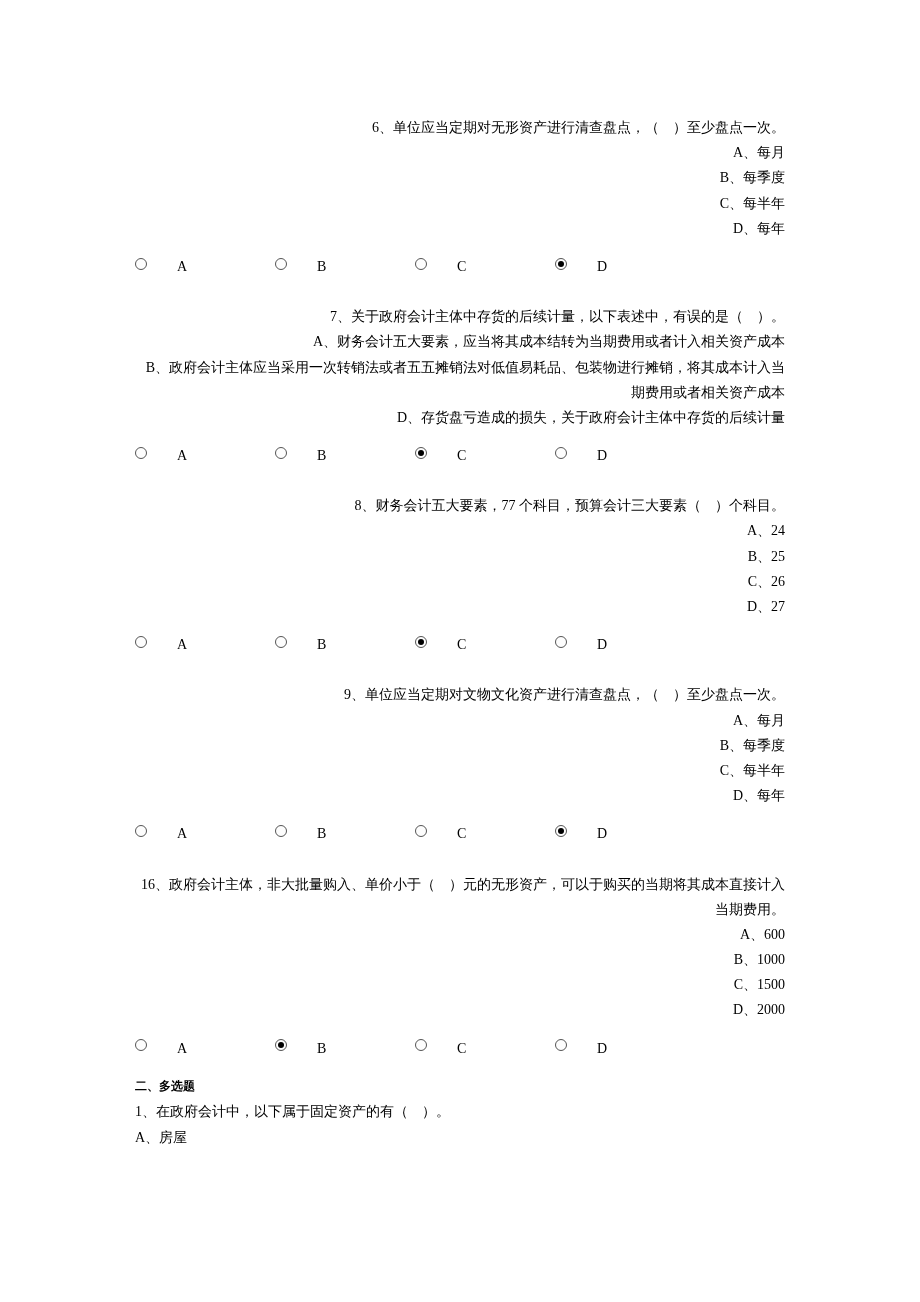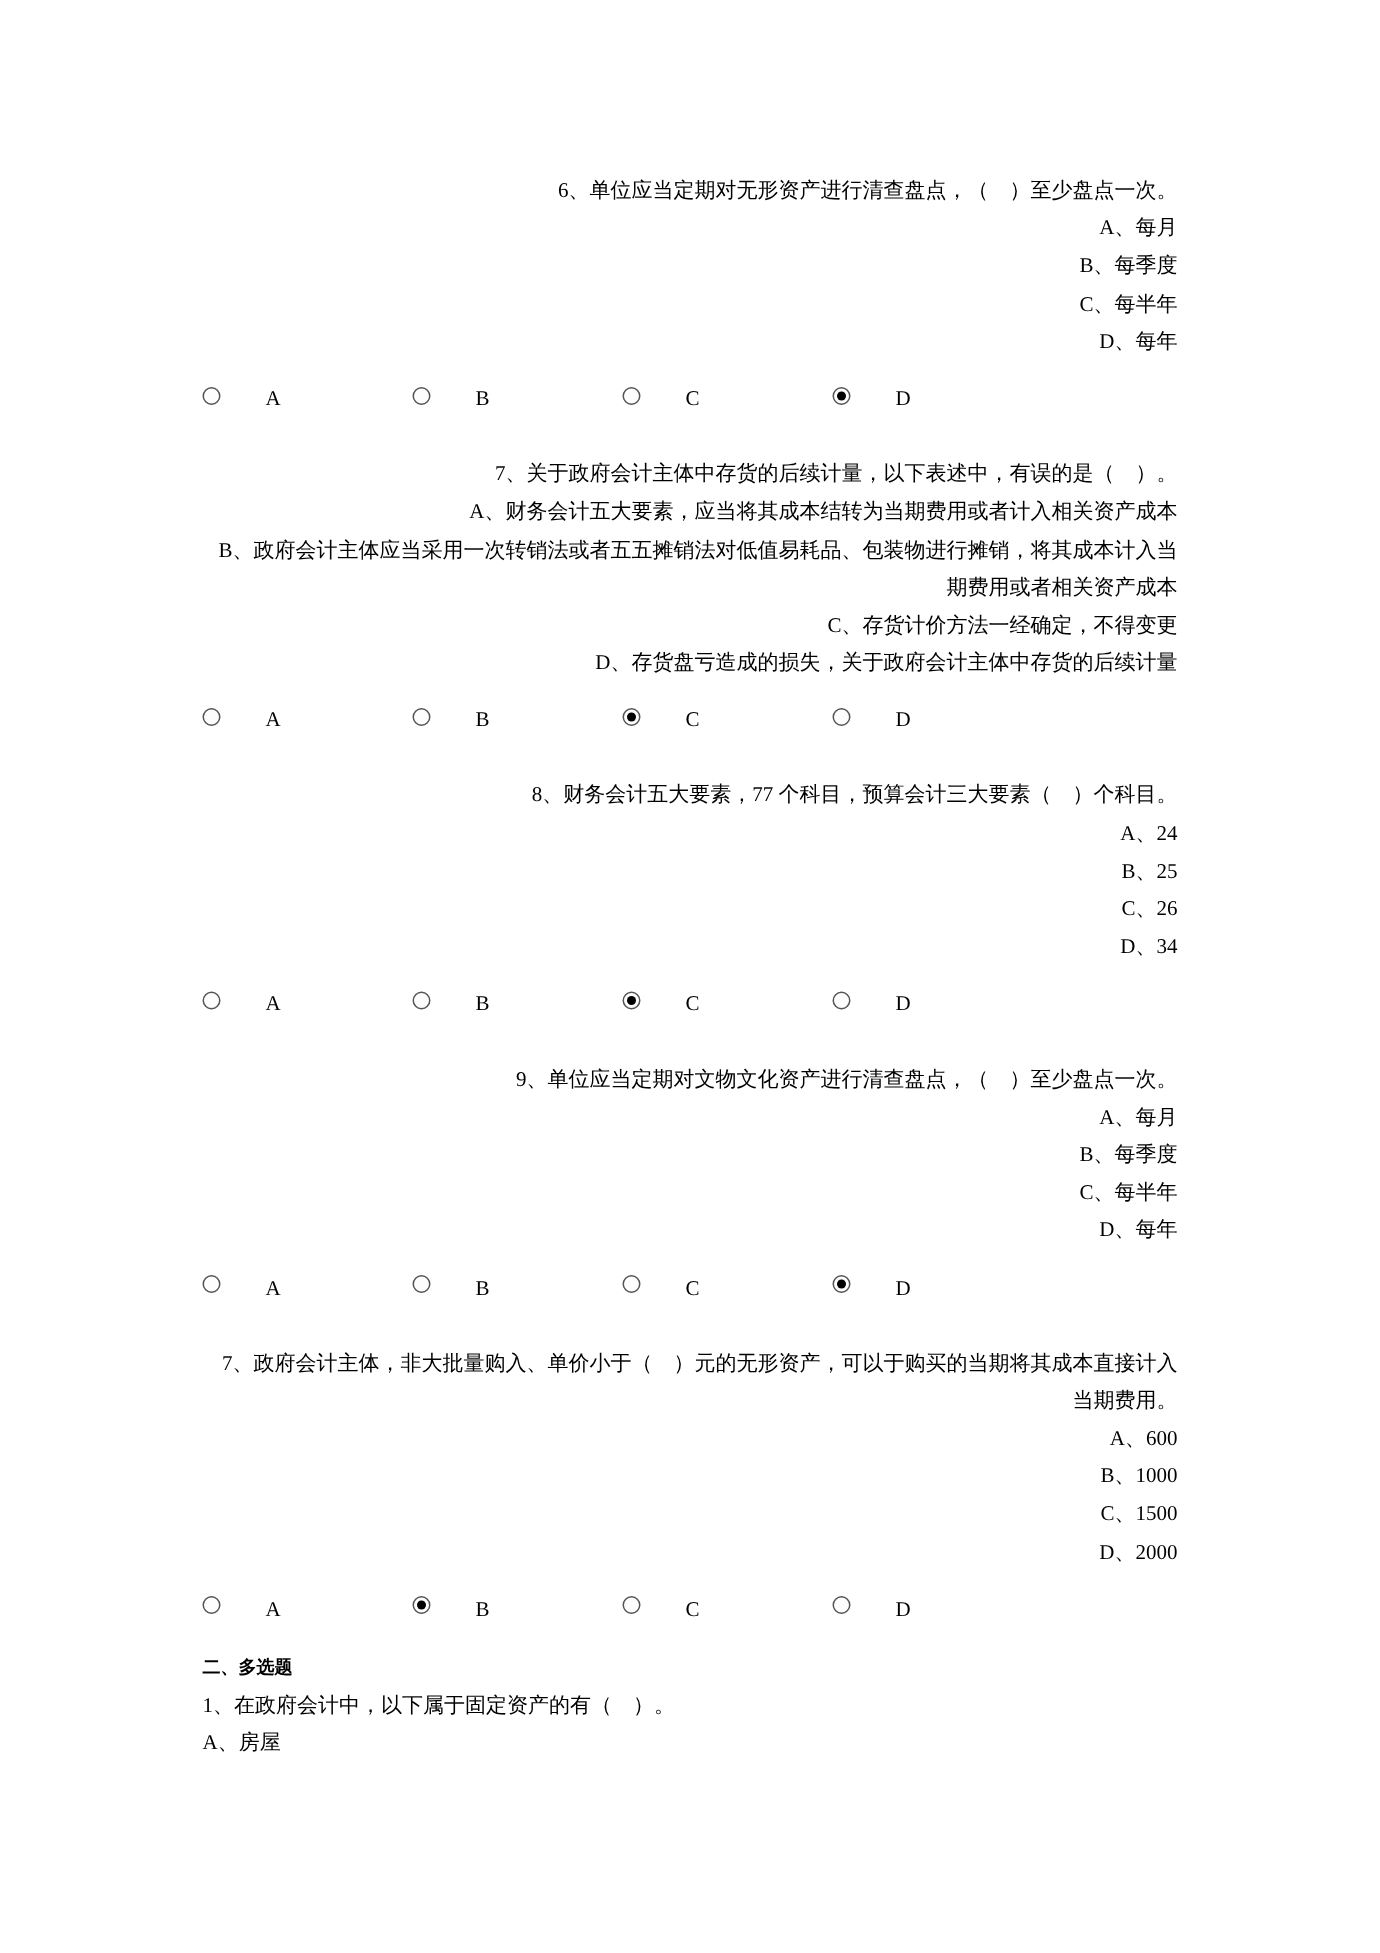--- a/index.html
+++ b/index.html
@@ -89,21 +89,20 @@
         <span class="radio selected"></span>
         <span class="opt-label">D</span>
       </div>
   </div>
 </div>
 
 <div class="question-block">
   <div class="q-text">7、关于政府会计主体中存货的后续计量，以下表述中，有误的是（    ）。</div>
   <div class="q-text">A、财务会计五大要素，应当将其成本结转为当期费用或者计入相关资产成本</div>
   <div class="q-text">B、政府会计主体应当采用一次转销法或者五五摊销法对低值易耗品、包装物进行摊销，将其成本计入当期费用或者相关资产成本</div>
-  <div class="q-text">C、存货计价方法一经确定，不得变更</div>
   <div class="q-text">D、存货盘亏造成的损失，关于政府会计主体中存货的后续计量</div>
   <div class="opts">
     <div class="opt">
         <span class="radio"></span>
         <span class="opt-label">A</span>
       </div>
     <div class="opt">
         <span class="radio"></span>
         <span class="opt-label">B</span>
       </div>
@@ -116,21 +115,21 @@
         <span class="opt-label">D</span>
       </div>
   </div>
 </div>
 
 <div class="question-block">
   <div class="q-text">8、财务会计五大要素，77 个科目，预算会计三大要素（    ）个科目。</div>
   <div class="q-text">A、24</div>
   <div class="q-text">B、25</div>
   <div class="q-text">C、26</div>
-  <div class="q-text">D、34</div>
+  <div class="q-text">D、27</div>
   <div class="opts">
     <div class="opt">
         <span class="radio"></span>
         <span class="opt-label">A</span>
       </div>
     <div class="opt">
         <span class="radio"></span>
         <span class="opt-label">B</span>
       </div>
     <div class="opt">
@@ -164,21 +163,21 @@
         <span class="opt-label">C</span>
       </div>
     <div class="opt">
         <span class="radio selected"></span>
         <span class="opt-label">D</span>
       </div>
   </div>
 </div>
 
 <div class="question-block">
-  <div class="q-text">7、政府会计主体，非大批量购入、单价小于（    ）元的无形资产，可以于购买的当期将其成本直接计入当期费用。</div>
+  <div class="q-text">16、政府会计主体，非大批量购入、单价小于（    ）元的无形资产，可以于购买的当期将其成本直接计入当期费用。</div>
   <div class="q-text">A、600</div>
   <div class="q-text">B、1000</div>
   <div class="q-text">C、1500</div>
   <div class="q-text">D、2000</div>
   <div class="opts">
     <div class="opt">
         <span class="radio"></span>
         <span class="opt-label">A</span>
       </div>
     <div class="opt">

